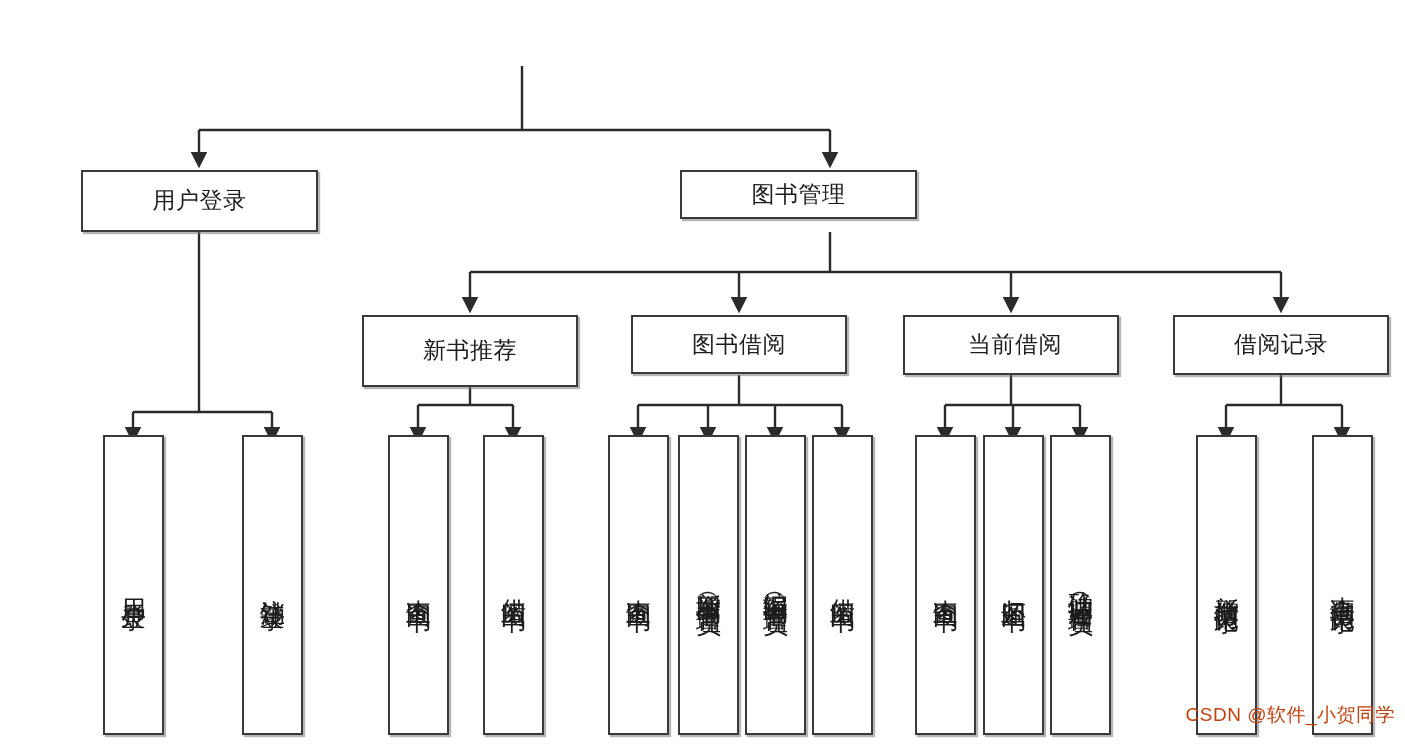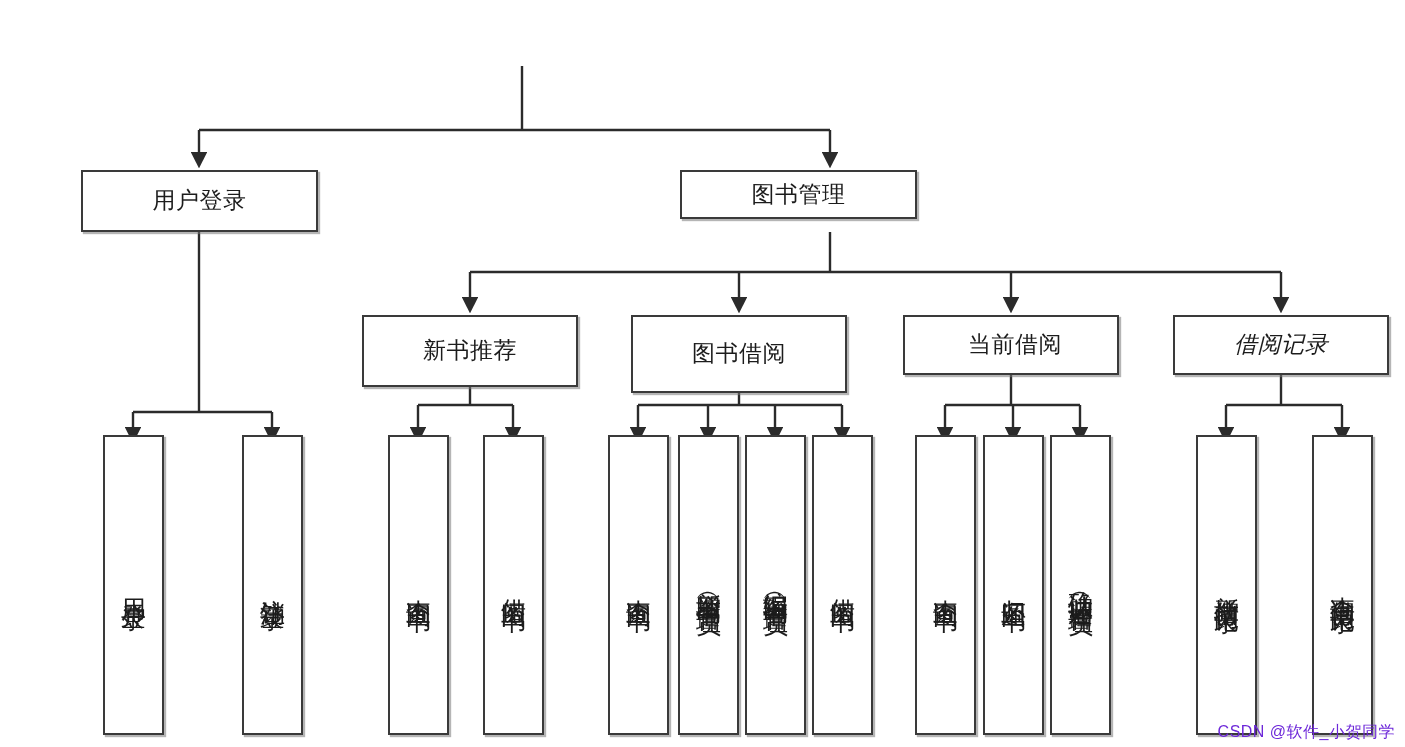--- a/index.html
+++ b/index.html
@@ -53,23 +53,23 @@
   .node.vert .node-label {
     writing-mode: vertical-rl;
     text-orientation: upright;
     font-size: 25px;
     letter-spacing: 3px;
     line-height: 1;
   }
   #watermark {
     position: absolute;
     right: 10px;
-    bottom: 4px;
-    font-size: 16px;
-    color: #6d28d9;
+    bottom: 19px;
+    font-size: 19px;
+    color: #c2410c;
     letter-spacing: 0.5px;
     white-space: nowrap;
     pointer-events: none;
   }
 </style>
 </head>
 <body>
 
 <div id="diagram-root">
 
@@ -129,29 +129,29 @@
   </div>
 
   <div class="node horiz" style="left:680px; top:170px; width:237px; height:49px;">
     <span class="node-label">图书管理</span>
   </div>
 
   <div class="node horiz" style="left:362px; top:315px; width:216px; height:72px;">
     <span class="node-label">新书推荐</span>
   </div>
 
-  <div class="node horiz" style="left:631px; top:315px; width:216px; height:78px;justify-content:center;">
+  <div class="node horiz" style="left:631px; top:315px; width:216px; height:59px;justify-content:center;">
     <span class="node-label">图书借阅</span>
   </div>
 
   <div class="node horiz" style="left:903px; top:315px; width:216px; height:60px;padding-left:8px;">
     <span class="node-label">当前借阅</span>
   </div>
 
-  <div class="node horiz" style="left:1173px; top:315px; width:216px; height:60px;font-style:italic;">
+  <div class="node horiz" style="left:1173px; top:315px; width:216px; height:60px;">
     <span class="node-label">借阅记录</span>
   </div>
 
   <div class="node vert" style="left:103px; top:435px; width:61px; height:300px;">
     <span class="node-label">用户登录</span>
   </div>
 
   <div class="node vert" style="left:242px; top:435px; width:61px; height:300px;">
     <span class="node-label">注销登录</span>
   </div>

